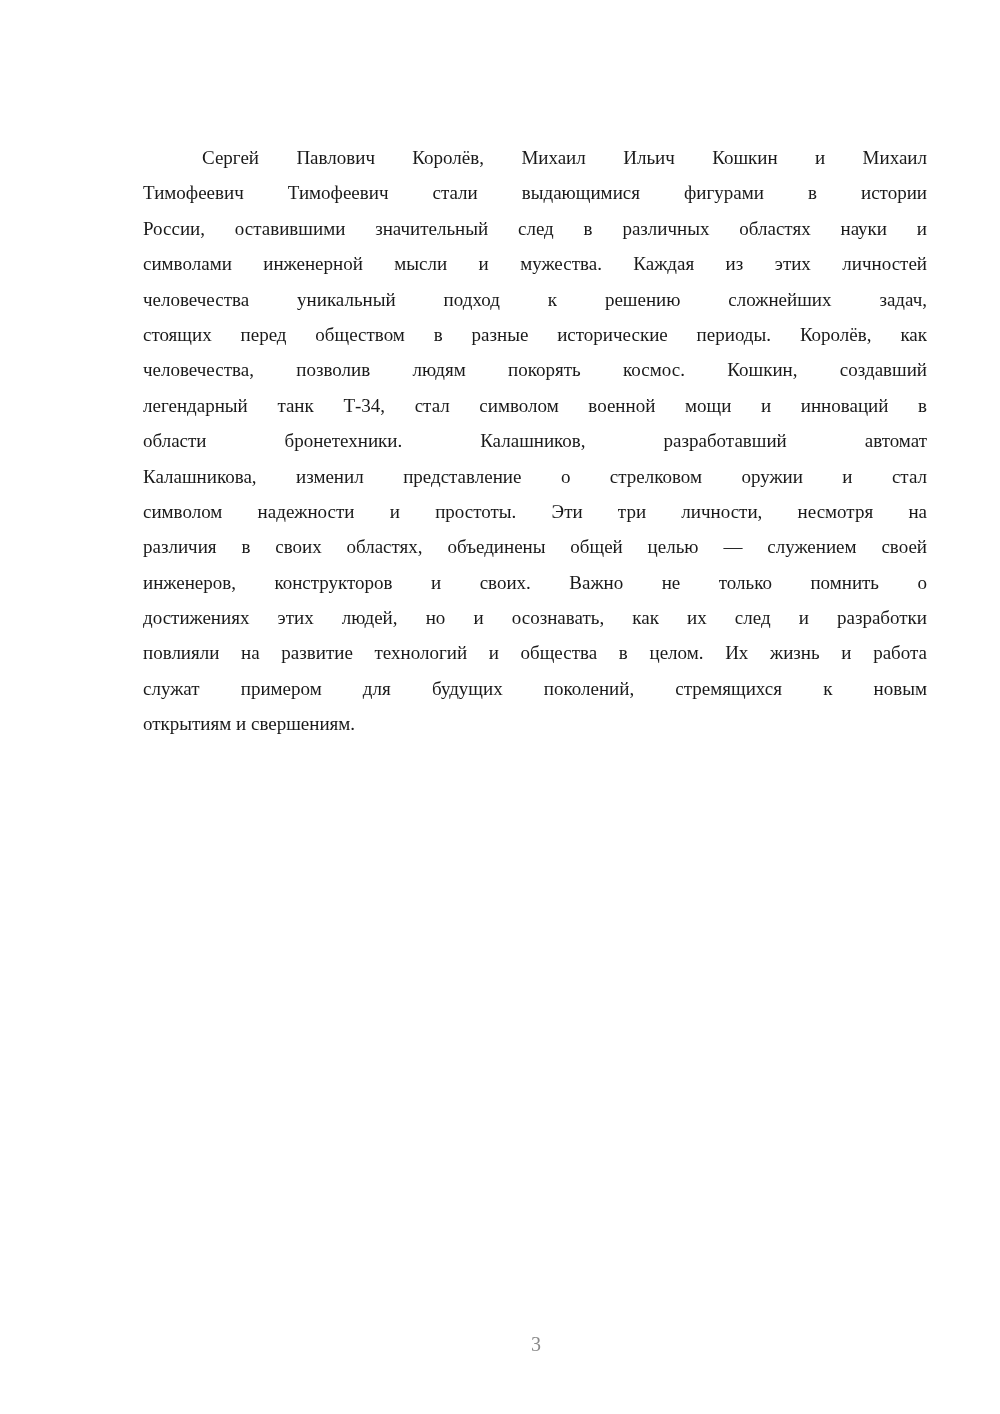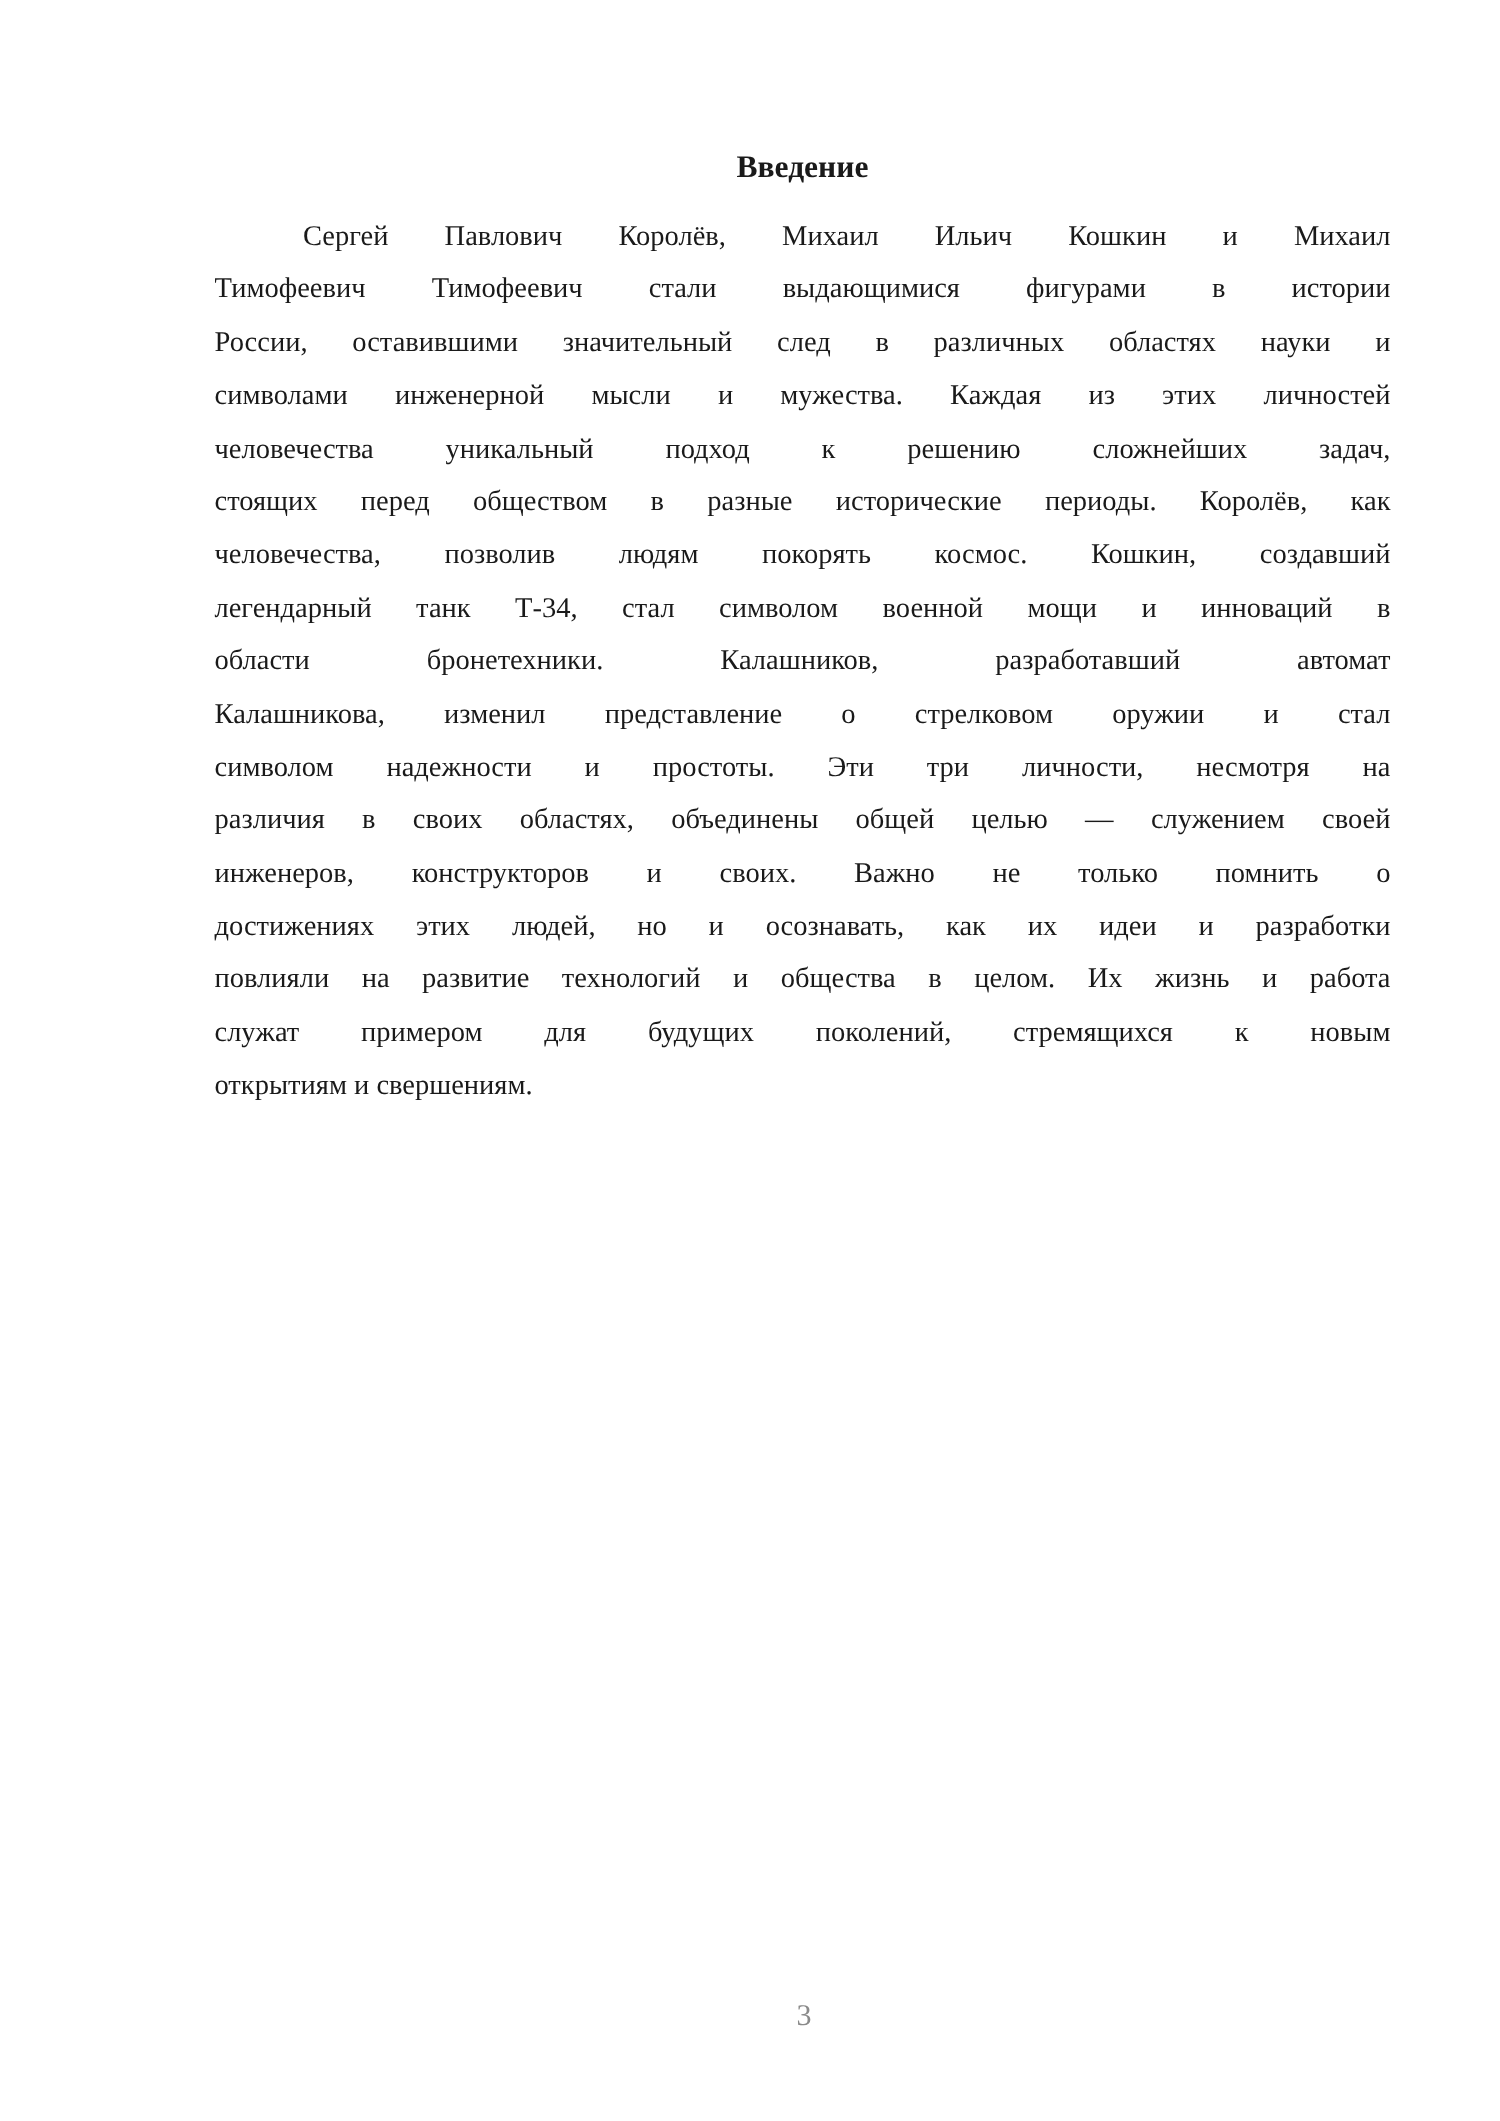--- a/index.html
+++ b/index.html
@@ -27,36 +27,35 @@
     .line.last { text-align-last: left; }
     .page-number {
       position: absolute; top: 1333px; left: 0; width: 1072px;
       text-align: center; font-size: 20px; color: #8a8a8a;
     }
   </style>
 </head>
 <body>
 
 <div class="page">
-  <div class="title">Введение</div>
 
   <div class="body-text">
     <span class="line first">Сергей Павлович Королёв, Михаил Ильич Кошкин и Михаил</span>
     <span class="line">Тимофеевич Тимофеевич стали выдающимися фигурами в истории</span>
     <span class="line">России, оставившими значительный след в различных областях науки и</span>
     <span class="line">символами инженерной мысли и мужества. Каждая из этих личностей</span>
     <span class="line">человечества уникальный подход к решению сложнейших задач,</span>
     <span class="line">стоящих перед обществом в разные исторические периоды. Королёв, как</span>
     <span class="line">человечества, позволив людям покорять космос. Кошкин, создавший</span>
     <span class="line">легендарный танк Т-34, стал символом военной мощи и инноваций в</span>
     <span class="line">области бронетехники. Калашников, разработавший автомат</span>
     <span class="line">Калашникова, изменил представление о стрелковом оружии и стал</span>
     <span class="line">символом надежности и простоты. Эти три личности, несмотря на</span>
     <span class="line">различия в своих областях, объединены общей целью — служением своей</span>
     <span class="line">инженеров, конструкторов и своих. Важно не только помнить о</span>
-    <span class="line">достижениях этих людей, но и осознавать, как их идеи и разработки</span>
+    <span class="line">достижениях этих людей, но и осознавать, как их след и разработки</span>
     <span class="line">повлияли на развитие технологий и общества в целом. Их жизнь и работа</span>
     <span class="line">служат примером для будущих поколений, стремящихся к новым</span>
     <span class="line last">открытиям и свершениям.</span>
   </div>
 
   <div class="page-number">3</div>
 </div>
 
 </body></html>

